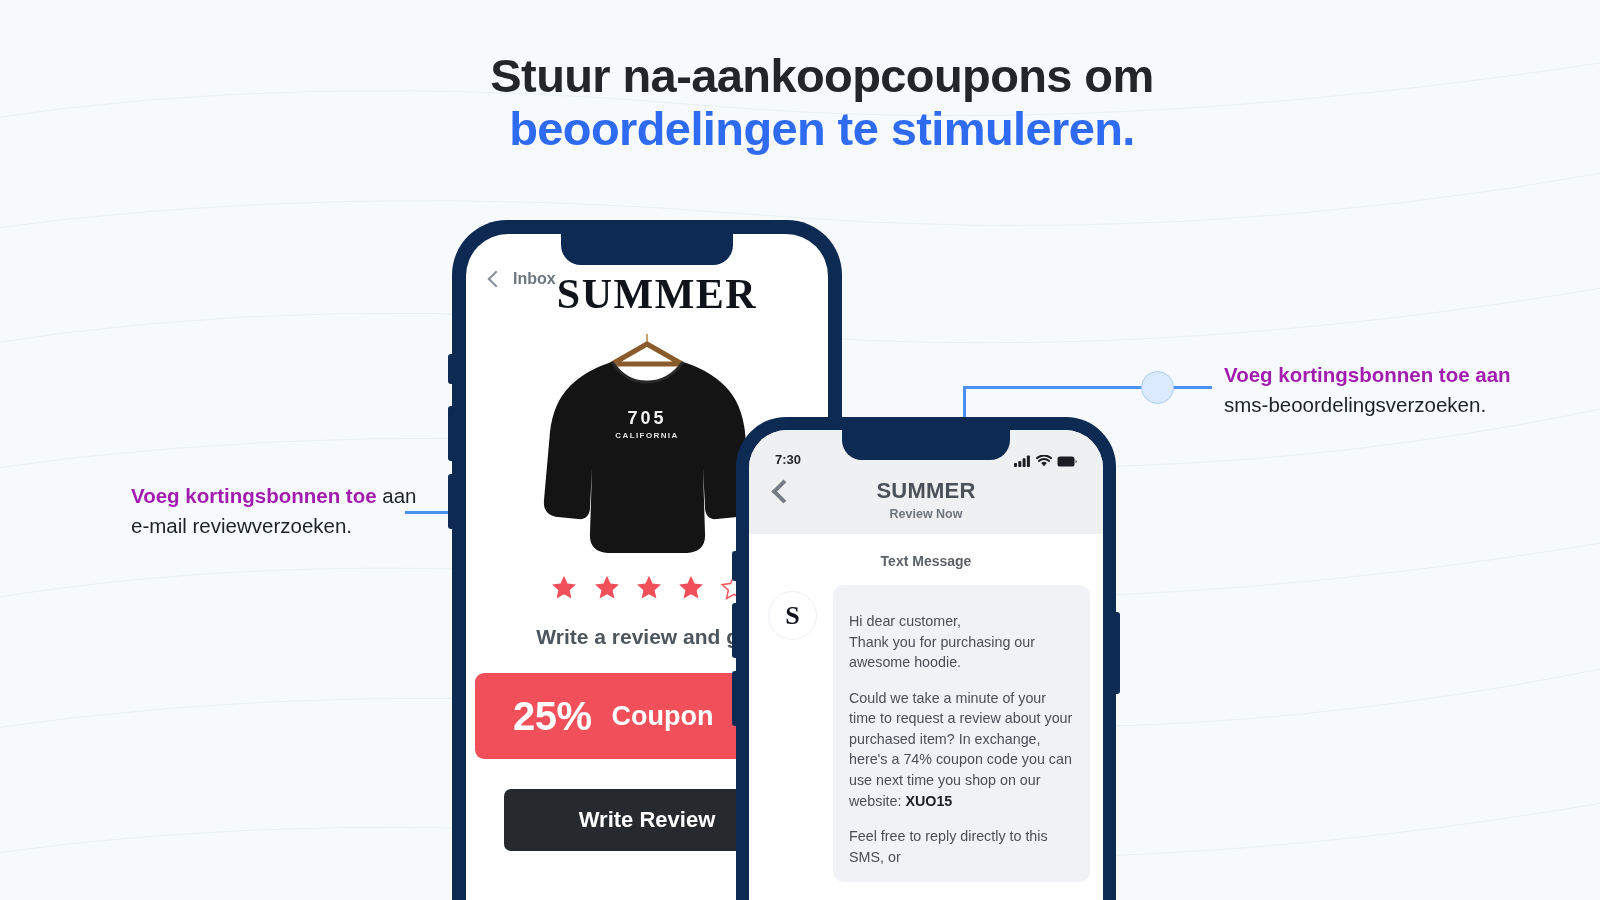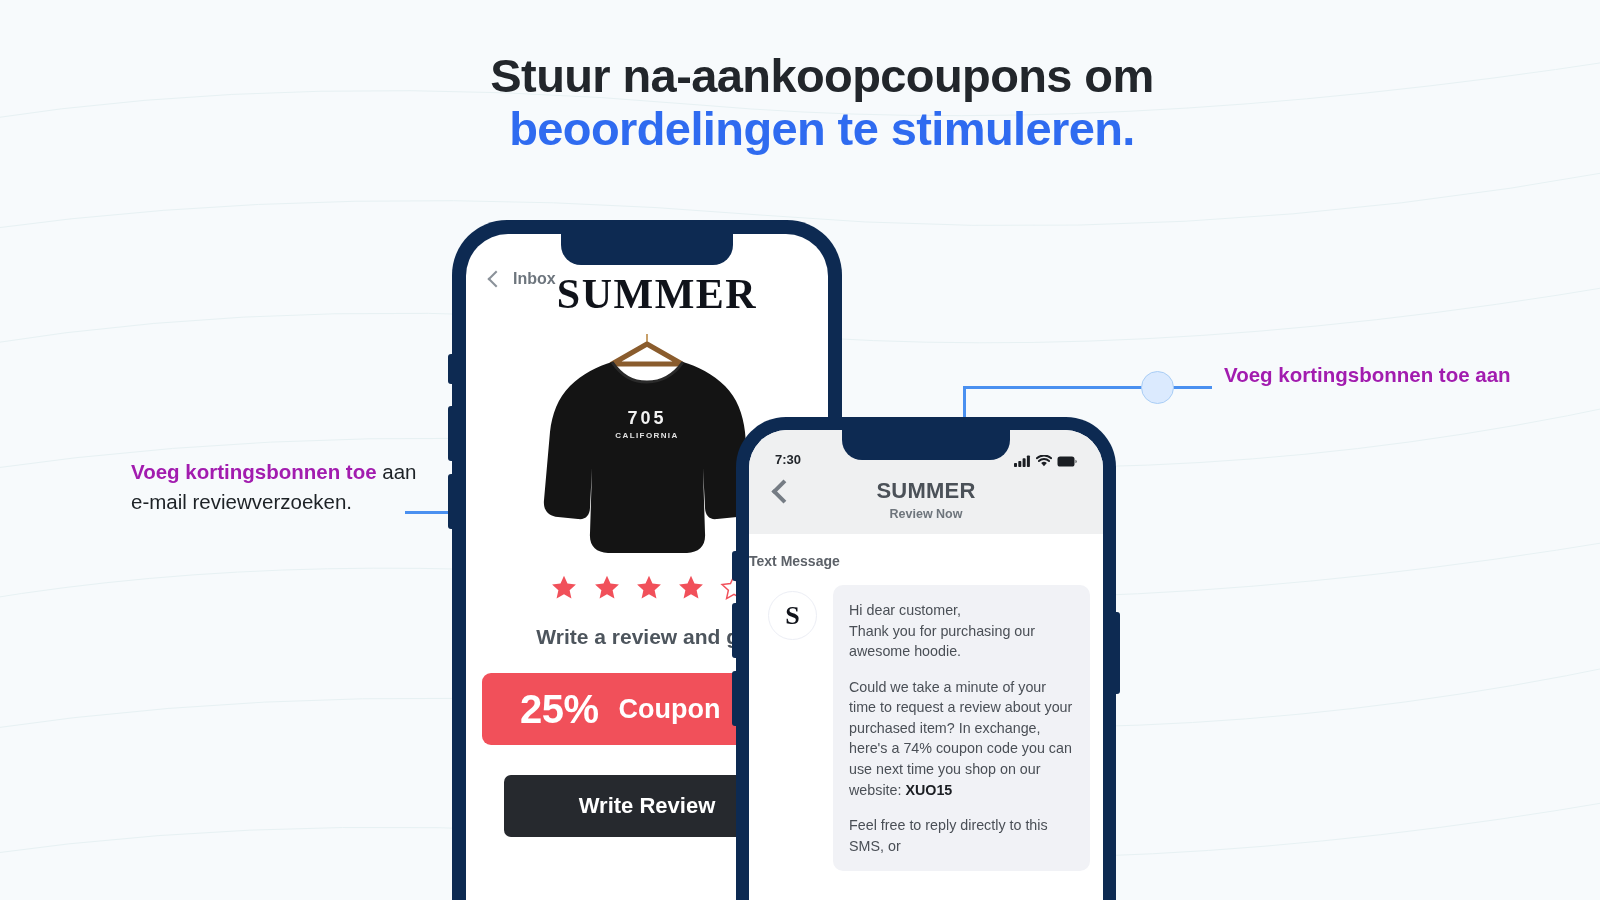--- a/index.html
+++ b/index.html
@@ -17,21 +17,21 @@
     text-align:center; line-height:1.12;
     font-size:47px; font-weight:bold; letter-spacing:-0.6px;
     color:#22262b;
     padding-left:44px;
   }
   .headline .accent { color:#2f6bf0; display:block; }
 
   
   .annot { position:absolute; font-size:20.5px; line-height:1.45; font-weight:500; color:#1d2226; }
   .annot .accent { color:#a21caf; font-weight:600; }
-  #annot-left { left:131px; top:457px; width:300px; }
+  #annot-left { left:131px; top:481px; width:300px; }
   #annot-right { left:1224px; top:360px; width:360px; }
 
   .connector { position:absolute; background:#4a90f0; }
   #conn-left-line { left:405px; top:511px; width:190px; height:3px; }
   #conn-left-dot {
     left:576px; top:496px; width:33px; height:33px; border-radius:50%;
     background:#dbeafe; border:1.5px solid #a9cdf5;
   }
   #conn-right-h { left:1170px; top:386px; width:42px; height:3px; }
   #conn-right-h2 { left:963px; top:386px; width:215px; height:3px; }
@@ -78,21 +78,21 @@
     margin-top:-18px; padding-left:20px;
   }
   .hoodie-wrap { position:relative; height:240px; margin-top:10px; }
   .stars { text-align:center; margin-top:6px; padding-left:4px; }
   .stars svg { margin:0 5px; }
   .cta-line {
     text-align:center; font-size:21px; font-weight:bold; color:#4d555d;
     margin-top:20px; white-space:nowrap;
   }
   .coupon {
-    margin:24px 16px 0 16px; height:72px; background:#f1505a; border-radius:9px;
+    margin:24px 16px 0 9px; height:86px; background:#f1505a; border-radius:9px;
     display:flex; align-items:center; padding-left:38px; color:#fff; white-space:nowrap; overflow:hidden;
   }
   .coupon-pct { font-size:40px; font-weight:bold; letter-spacing:-0.5px; }
   .coupon-word { font-size:27px; font-weight:bold; margin-left:20px; }
   .write-btn {
     margin:30px 38px 0 38px; height:62px; background:#26292e; border-radius:7px;
     display:flex; align-items:center; justify-content:center;
     color:#fff; font-size:22px; font-weight:bold; white-space:nowrap;
   }
 
@@ -106,34 +106,34 @@
   .sms-header {
     background:#eff0f1; padding:6px 0 13px 0; position:relative; text-align:center;
   }
   .sms-back-icon {
     position:absolute; left:26px; top:11px;
     width:17px; height:17px; border-left:4px solid #757c84; border-bottom:4px solid #757c84;
     transform:rotate(45deg);
   }
   .sms-title { font-size:22px; font-weight:bold; color:#4b5158; letter-spacing:0.2px; }
   .sms-sub { font-size:12.5px; font-weight:bold; color:#6e757c; margin-top:3px; }
-  .sms-label { font-size:14px; font-weight:bold; color:#5c6168; padding:19px 0 16px 0; }
+  .sms-label { text-align:center; font-size:14px; font-weight:bold; color:#5c6168; padding:19px 0 16px 0; }
   .sms-row { display:flex; padding:0 0 0 19px; }
   .sms-avatar {
     min-width:49px; width:49px; height:49px; border-radius:50%;
     background:#fff; border:1.5px solid #eceef5;
     display:flex; align-items:center; justify-content:center;
     font-family:"Liberation Serif", serif; font-size:26px; font-weight:bold; color:#10131a;
     margin-top:6px;
   }
   .sms-bubble {
     background:#f1f2f6; border-radius:10px; margin-left:16px; margin-right:13px;
     padding:15px 17px 15px 16px; font-size:14.3px; line-height:1.44; color:#4a4f56;
   }
-  .sms-bubble p { margin-bottom:15px; }
+  .sms-bubble p { margin-bottom:15px;margin-top:11px; }
   .sms-bubble p:last-child { margin-bottom:0; }
   .sms-bubble b { color:#1b1e23; font-weight:bold; }
 </style>
 </head>
 <body>
 
 <svg id="bg-waves" viewBox="0 0 1600 900" preserveAspectRatio="none">
   <g stroke="#e7f1f3" stroke-width="1" fill="none">
     <path d="M-20 120 Q 300 70 700 105 T 1620 60"></path>
     <path d="M-20 230 Q 340 180 760 215 T 1620 170"></path>
@@ -155,20 +155,21 @@
 <div class="connector" id="conn-right-h"></div>
 <div class="connector" id="conn-right-h2"></div>
 <div class="connector" id="conn-right-v"></div>
 <div id="conn-right-dot" style="position:absolute"></div>
 
 <div class="annot" id="annot-left">
   <span class="accent">Voeg kortingsbonnen toe</span><span> aan e-mail reviewverzoeken.</span>
 </div>
 <div class="annot" id="annot-right">
   <span class="accent">Voeg kortingsbonnen toe aan</span><br>
+  <span>sms-beoordelingsverzoeken.</span>
 </div>
 
 <div class="phone" id="phone-email">
   <div class="side-btn btn-mute"></div>
   <div class="side-btn btn-volup"></div>
   <div class="side-btn btn-voldn"></div>
   <div class="screen">
     <div class="notch" id="notch-email"></div>
 
     <div class="mail-top">

